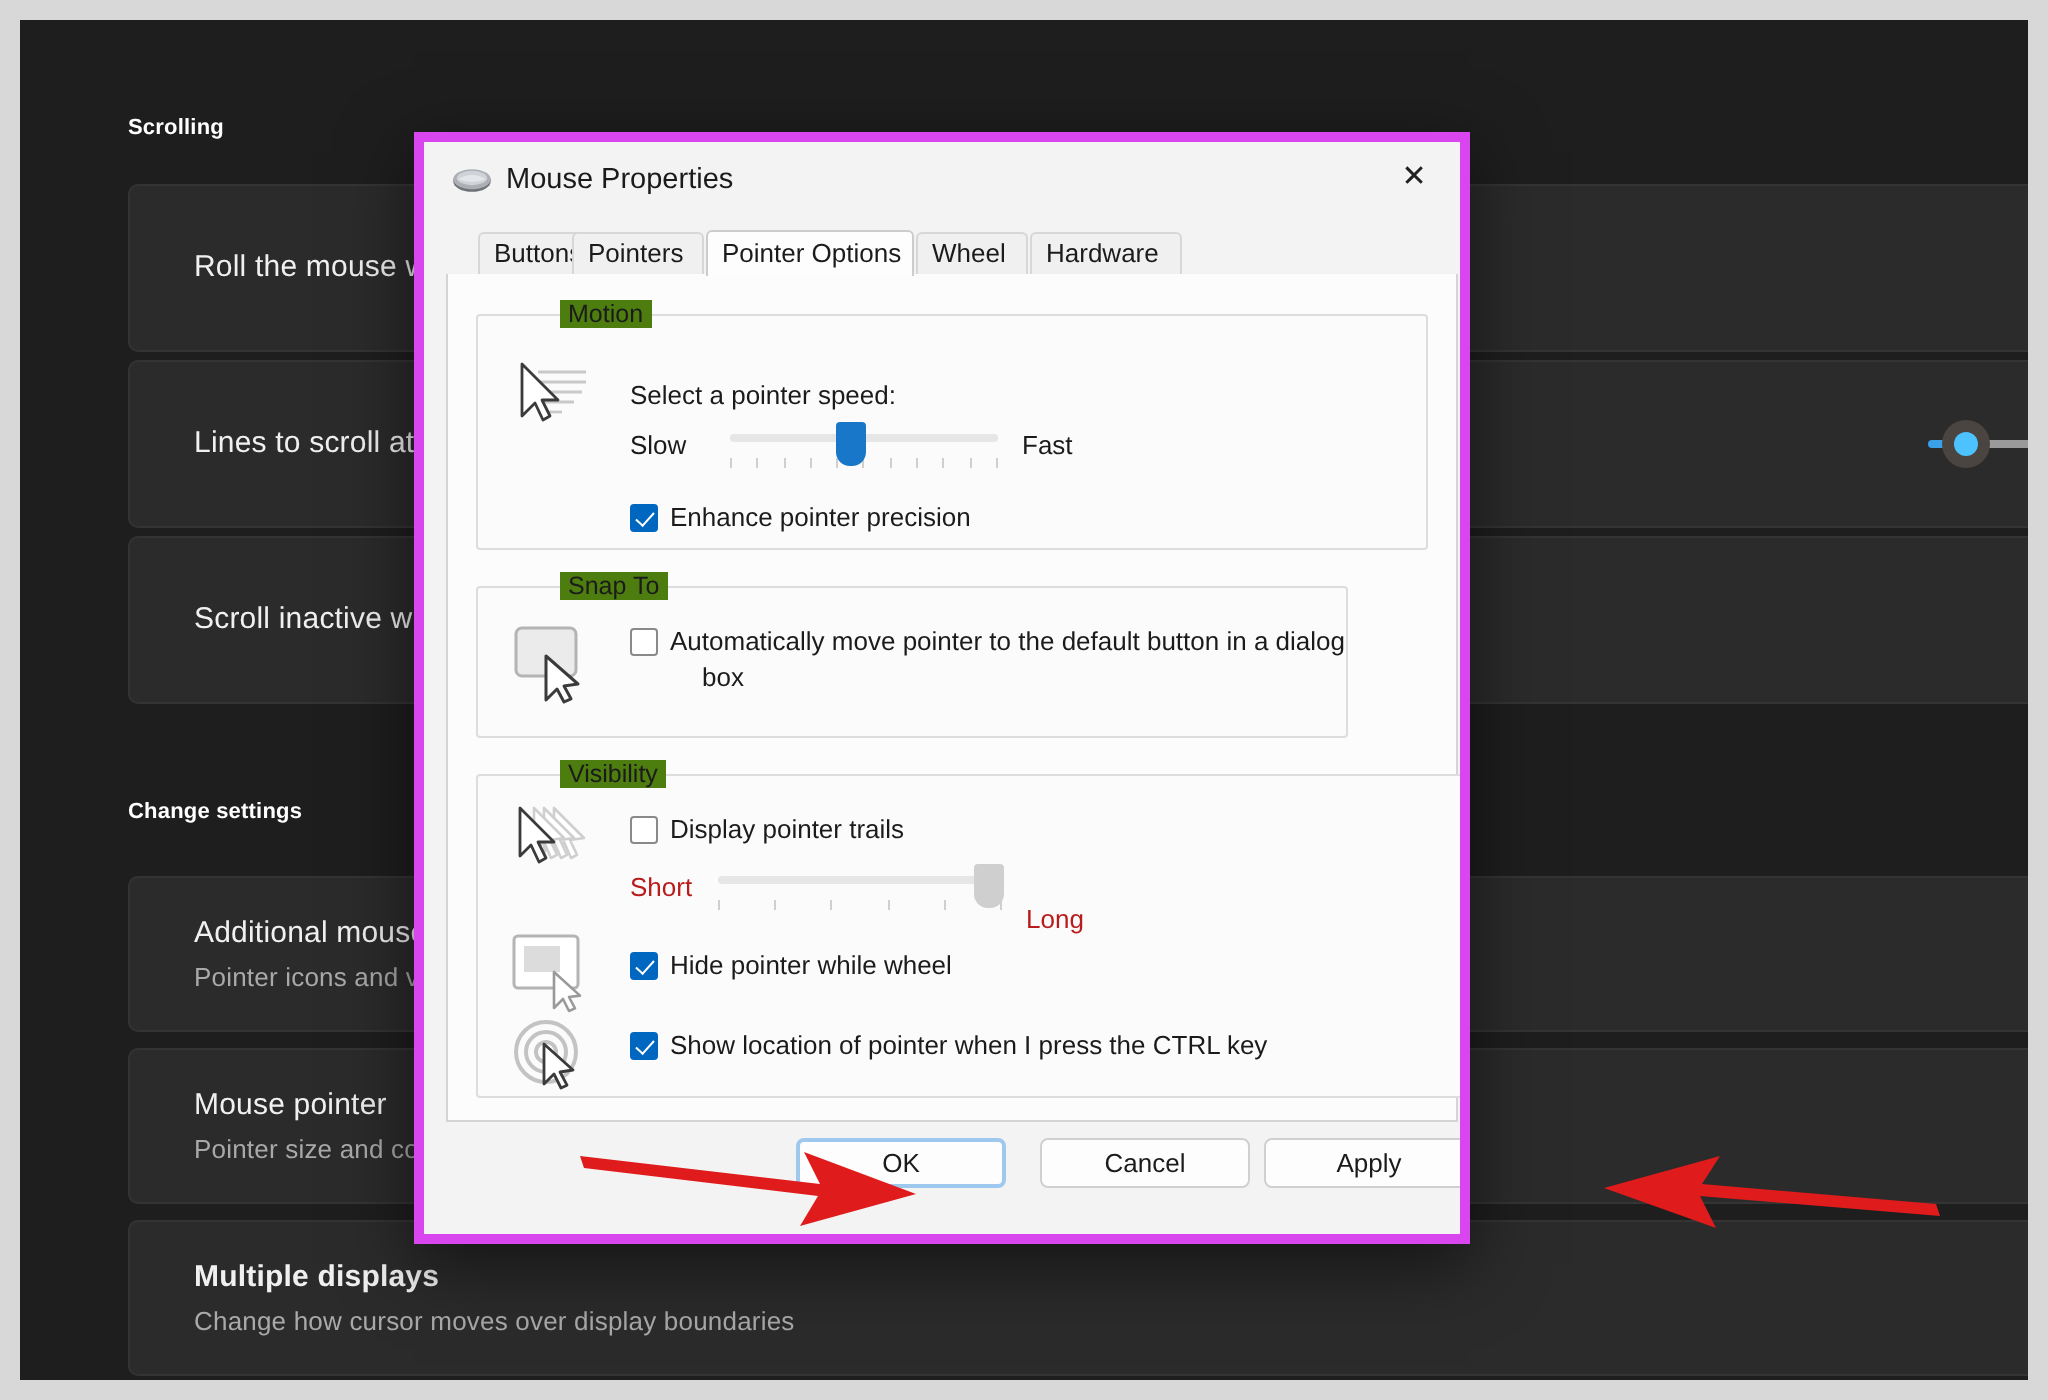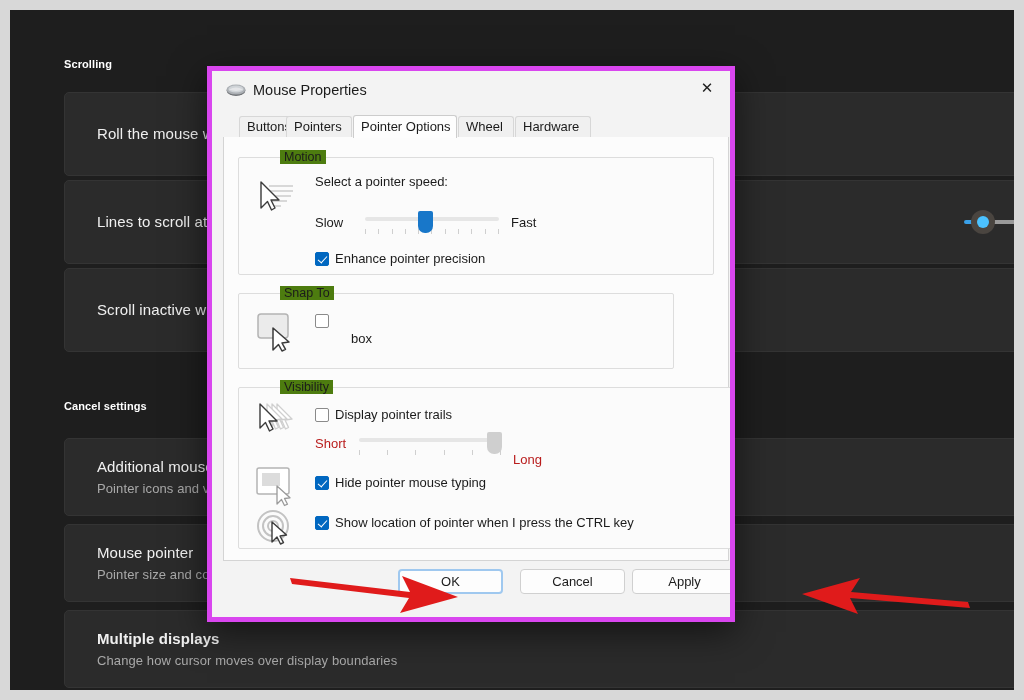--- a/index.html
+++ b/index.html
@@ -155,21 +155,21 @@
   }
   .group-label {
     position: absolute;
     top: -8px; left: 8px;
     background: #4d7c0f;
     padding: 0 4px;
     font-size: 12.5px;
     color: #1b1b1b;
     margin-left: 33px;
   }
-  .gtext { font-size: 13px; color: #1b1b1b; }
+  .gtext { font-size: 13px; color: #1b1b1b; margin-top: 16px; }
 
   
   .cb {
     position: absolute;
     width: 14px; height: 14px;
     border: 1px solid #8a8a8a;
     border-radius: 2px;
     background: #ffffff;
   }
   .cb.checked {
@@ -265,21 +265,21 @@
     </div>
 
     <div class="settings-row" style="top:170px; height:84px;">
       <div class="row-title" style="top:32px;">Lines to scroll at a time</div>
     </div>
 
     <div class="settings-row" style="top:258px; height:84px;">
       <div class="row-title" style="top:32px;">Scroll inactive windows when hovering over them</div>
     </div>
 
-    <div class="section-heading" style="left:54px; top:390px;">Cancel settings</div>
+    <div class="section-heading" style="left:54px; top:390px;">Change settings</div>
 
     <div class="settings-row" style="top:428px; height:78px;">
       <div class="row-title" style="top:19px;">Additional mouse settings</div>
       <div class="row-sub" style="top:42px;">Pointer icons and visibility</div>
     </div>
 
     <div class="settings-row" style="top:514px; height:78px;">
       <div class="row-title" style="top:19px;">Mouse pointer</div>
       <div class="row-sub" style="top:42px;">Pointer size and color</div>
     </div>
@@ -364,20 +364,21 @@
 
     <div class="groupbox" style="left:26px; top:222px; width:436px; height:76px;">
       <div class="group-label">Snap To</div>
 
       <svg class="dicon" style="left:14px; top:14px; width:44px; height:44px;" viewBox="0 0 44 44">
         <rect x="5" y="6" width="30" height="24" rx="3" fill="#ebebeb" stroke="#b4b4b4" stroke-width="1.5"></rect>
         <path d="M20 20 L20 42 L25.5 36.5 L29 43 L32.5 41.4 L29 35 L36 34 Z" fill="#ffffff" stroke="#3b3b3b" stroke-width="1.5" stroke-linejoin="round"></path>
       </svg>
 
       <div class="cb" style="left:76px; top:20px;"></div>
+      <div class="cb-label" style="left:96px; top:19px; width:360px;">Automatically move pointer to the default button in a dialog</div>
       <div class="cb-label" style="left:96px; top:37px;padding-left:16px;">box</div>
     </div>
 
     <div class="groupbox" style="left:26px; top:316px; width:548px; height:162px;">
       <div class="group-label">Visibility</div>
 
       <svg class="dicon" style="left:12px; top:12px; width:46px; height:40px;" viewBox="0 0 46 40">
         <g fill="#ffffff" stroke="#cfcfcf" stroke-width="1.3" stroke-linejoin="round">
           <path d="M26 4 L26 26 L31 21 L34.5 29 L37.5 27.4 L34 20 L41 19 Z"></path>
           <path d="M21 4 L21 26 L26 21 L29.5 29 L32.5 27.4 L29 20 L36 19 Z"></path>
@@ -406,21 +407,21 @@
 
       <div class="slabel dim" style="left:274px; top:64px;">Long</div>
 
       <svg class="dicon" style="left:14px; top:76px; width:46px; height:44px;" viewBox="0 0 46 44">
         <rect x="4" y="4" width="32" height="26" rx="2" fill="#ffffff" stroke="#b4b4b4" stroke-width="1.5"></rect>
         <rect x="9" y="9" width="18" height="13" fill="#dcdcdc"></rect>
         <path d="M24 22 L24 40 L28.5 35.5 L31.5 41.5 L34.5 40.2 L31.5 34.5 L37 33.8 Z" fill="#ffffff" stroke="#9a9a9a" stroke-width="1.3" stroke-linejoin="round"></path>
       </svg>
 
       <div class="cb checked" style="left:76px; top:88px;"></div>
-      <div class="cb-label" style="left:96px; top:87px;">Hide pointer mouse typing</div>
+      <div class="cb-label" style="left:96px; top:87px;">Hide pointer while wheel</div>
 
       <svg class="dicon" style="left:14px; top:120px; width:46px; height:40px;" viewBox="0 0 46 40">
         <g fill="none" stroke="#c3c3c3" stroke-width="2">
           <circle cx="20" cy="18" r="15"></circle>
           <circle cx="20" cy="18" r="10"></circle>
           <circle cx="20" cy="18" r="5"></circle>
         </g>
         <path d="M19 14 L19 34 L24 29 L27.5 36 L30.5 34.6 L27 28 L33.5 27 Z" fill="#ffffff" stroke="#3b3b3b" stroke-width="1.4" stroke-linejoin="round"></path>
       </svg>
 

